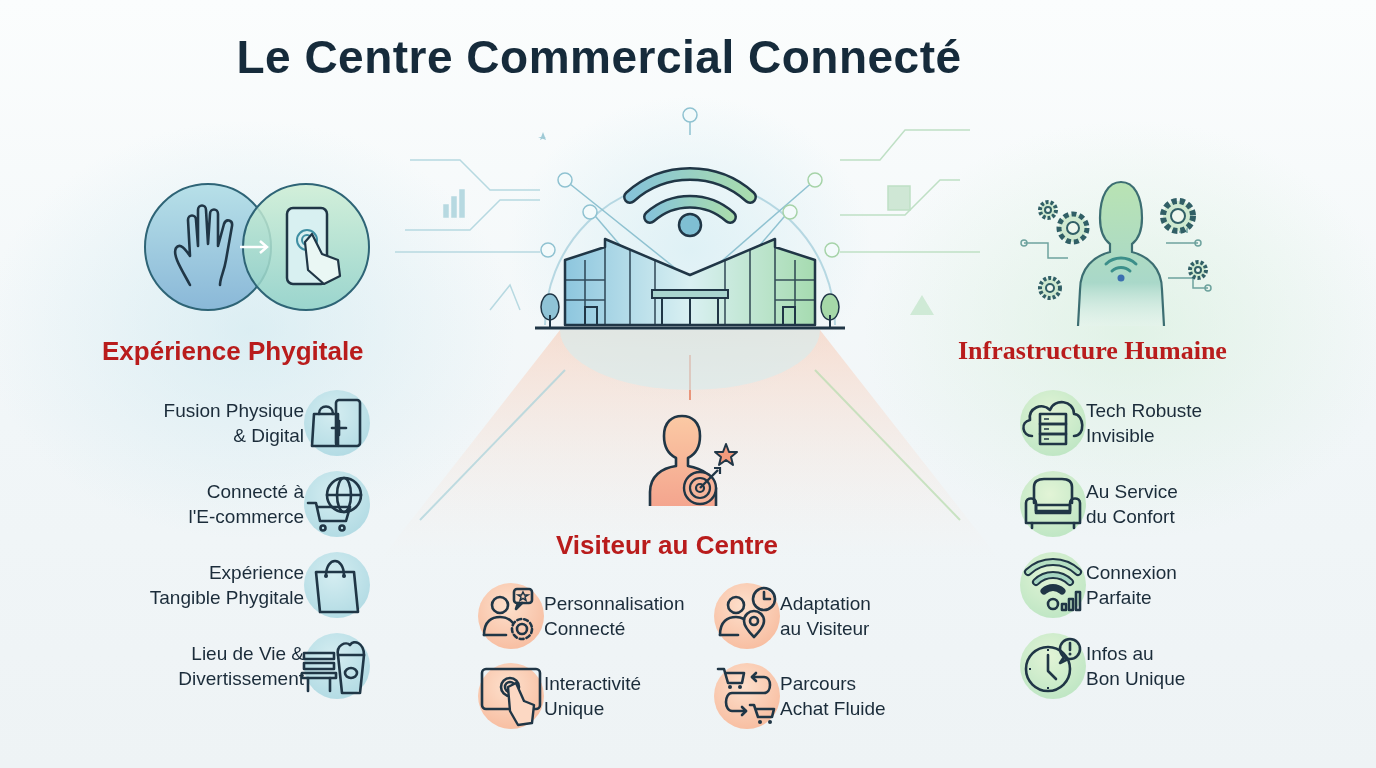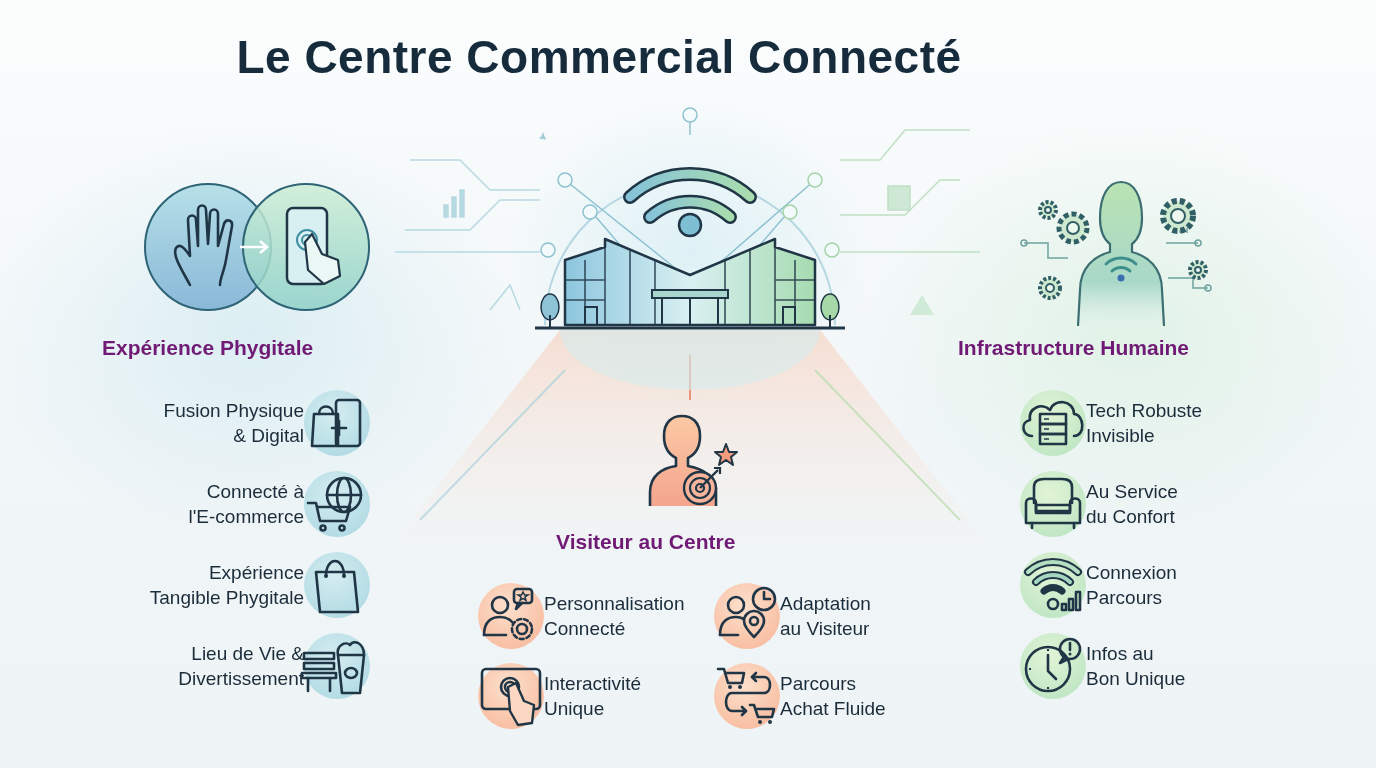--- a/index.html
+++ b/index.html
@@ -20,21 +20,21 @@
   }
   .cone {
     position: absolute; left: 0; top: 0; width: 1376px; height: 768px;
   }
   h1 {
     position: absolute; top: 30px; left: 0; width: 1198px;
     text-align: center; font-size: 46px; font-weight: 700; letter-spacing: 0.5px;
     color: #162b3b;
   }
   .section-title {
-    position: absolute; font-size: 21px; font-weight: 700; color: #701a75; white-space: nowrap;
+    position: absolute; font-size: 26px; font-weight: 700; color: #b91c1c; white-space: nowrap;
   }
   .item {
     position: absolute; display: flex; align-items: center; 
   }
   .item .label {
     font-size: 19px; line-height: 25px; color: #1b2c3a; white-space: pre-line;
   }
   .item.left .label { text-align: right; }
   .icon-circle {
     width: 66px; height: 66px; border-radius: 50%; flex: 0 0 66px;
@@ -352,21 +352,21 @@
       <circle cx="32" cy="110" r="4" fill="#eef7ee"></circle>
       <circle cx="180" cy="92" r="8" stroke-dasharray="3 2" stroke-width="4"></circle>
       <circle cx="180" cy="92" r="3" fill="#eef7ee"></circle>
     </g>
     <path d="M60,148 L62,112 C62,90 76,78 92,74 L92,66 C84,60 82,50 82,40 C82,18 90,4 103,4 C116,4 124,18 124,40 C124,50 122,60 114,66 L114,74 C130,78 144,90 144,112 L146,148" fill="url(#humG)" stroke="#3c6e72" stroke-width="2.2"></path>
     <path d="M88,86 A22,22 0 0 1 118,86" fill="none" stroke="#3c8f8a" stroke-width="3" stroke-linecap="round"></path>
     <path d="M94,93 A13,13 0 0 1 112,93" fill="none" stroke="#3c8f8a" stroke-width="3" stroke-linecap="round"></path>
     <circle cx="103" cy="100" r="3.5" fill="#3c6fb0"></circle>
   </svg>
 </div>
-<div class="section-title" style="left:958px; top:336px;">Infrastructure Humaine</div>
+<div class="section-title" style="left:958px; top:336px;font-family:Liberation Serif, serif;">Infrastructure Humaine</div>
 
 <div class="item" style="left:1020px; top:390px;">
   <div class="icon-circle green-c">
     <svg viewBox="0 0 62 62">
         <path class="stroke" d="M10,44 C0,44 -2,30 8,28 C6,16 20,10 28,18 C32,6 52,8 52,22 C62,22 64,44 52,44" fill="#e5f4e4"></path>
         <rect class="stroke" x="18" y="22" width="26" height="10" fill="#d2ebd4"></rect>
         <rect class="stroke" x="18" y="32" width="26" height="10" fill="#d2ebd4"></rect>
         <rect class="stroke" x="18" y="42" width="26" height="10" fill="#d2ebd4"></rect>
         <line x1="22" y1="27" x2="27" y2="27" stroke="#203646" stroke-width="1.5"></line>
         <line x1="22" y1="37" x2="27" y2="37" stroke="#203646" stroke-width="1.5"></line>
@@ -397,21 +397,21 @@
         <path d="M14,28 A24,24 0 0 1 48,28" fill="none" stroke="#203646" stroke-width="8" stroke-linecap="round"></path>
         <path d="M14,28 A24,24 0 0 1 48,28" fill="none" stroke="#a6d5c2" stroke-width="4" stroke-linecap="round"></path>
         <path d="M22,37 A13,13 0 0 1 40,37" fill="none" stroke="#203646" stroke-width="7" stroke-linecap="round"></path>
         <circle class="stroke" cx="31" cy="50" r="5" fill="#bfe3c6"></circle>
         <rect class="stroke" x="40" y="50" width="4" height="6"></rect>
         <rect class="stroke" x="47" y="45" width="4" height="11"></rect>
         <rect class="stroke" x="54" y="38" width="4" height="18"></rect>
       </svg>
   </div>
   <span class="label">Connexion
-Parcours</span>
+Parfaite</span>
 </div>
 <div class="item" style="left:1020px; top:633px;">
   <div class="icon-circle green-c">
     <svg viewBox="0 0 62 62">
         <circle class="stroke" cx="26" cy="34" r="22" fill="#d7eed9"></circle>
         <path class="stroke" d="M26,20 L26,36 L34,44"></path>
         <line x1="26" y1="14" x2="26" y2="16" stroke="#203646" stroke-width="2"></line>
         <line x1="26" y1="52" x2="26" y2="54" stroke="#203646" stroke-width="2"></line>
         <line x1="7" y1="34" x2="9" y2="34" stroke="#203646" stroke-width="2"></line>
         <circle class="stroke" cx="48" cy="14" r="10" fill="#eaf6e9"></circle>

